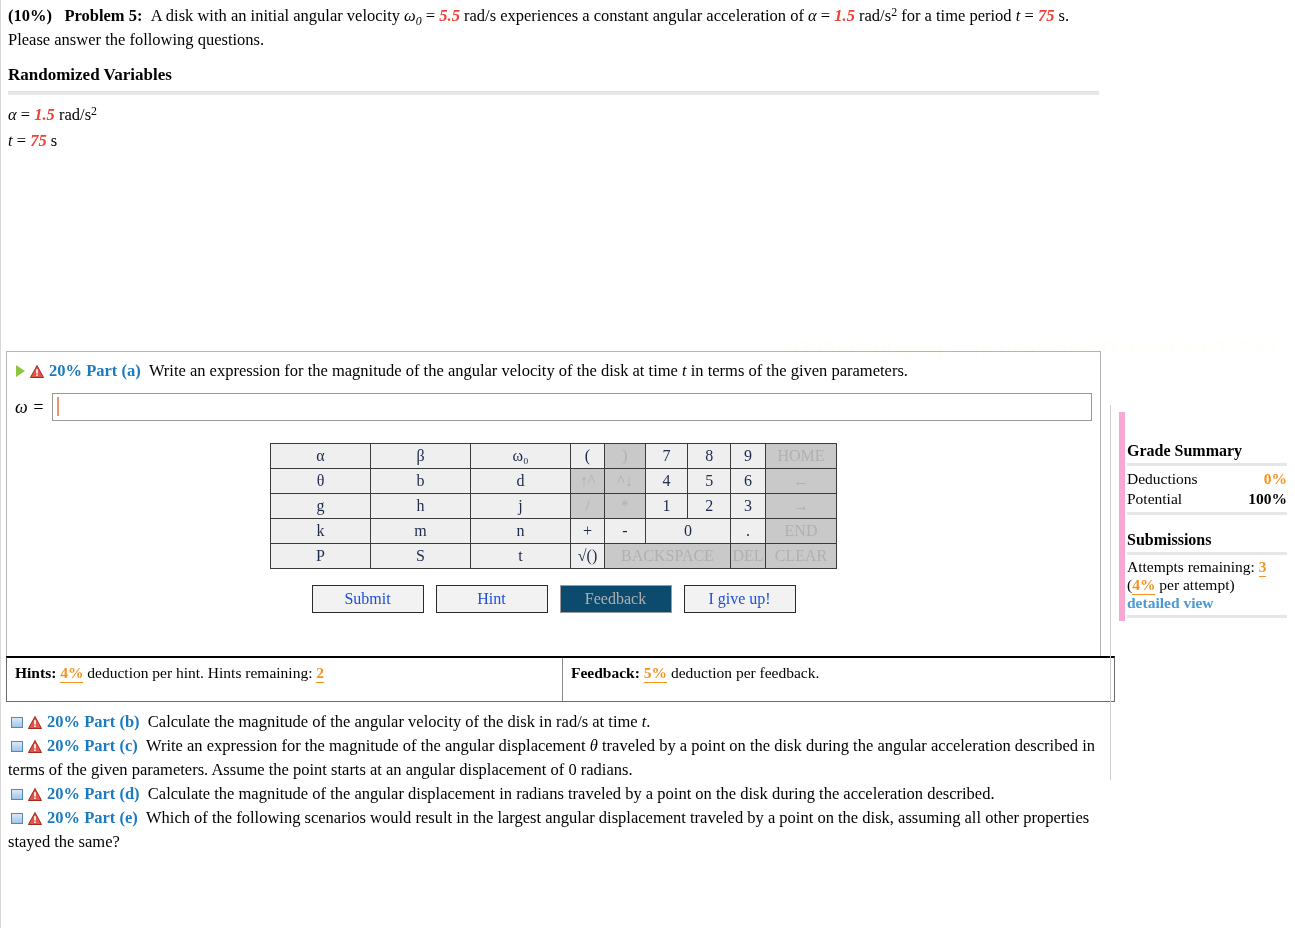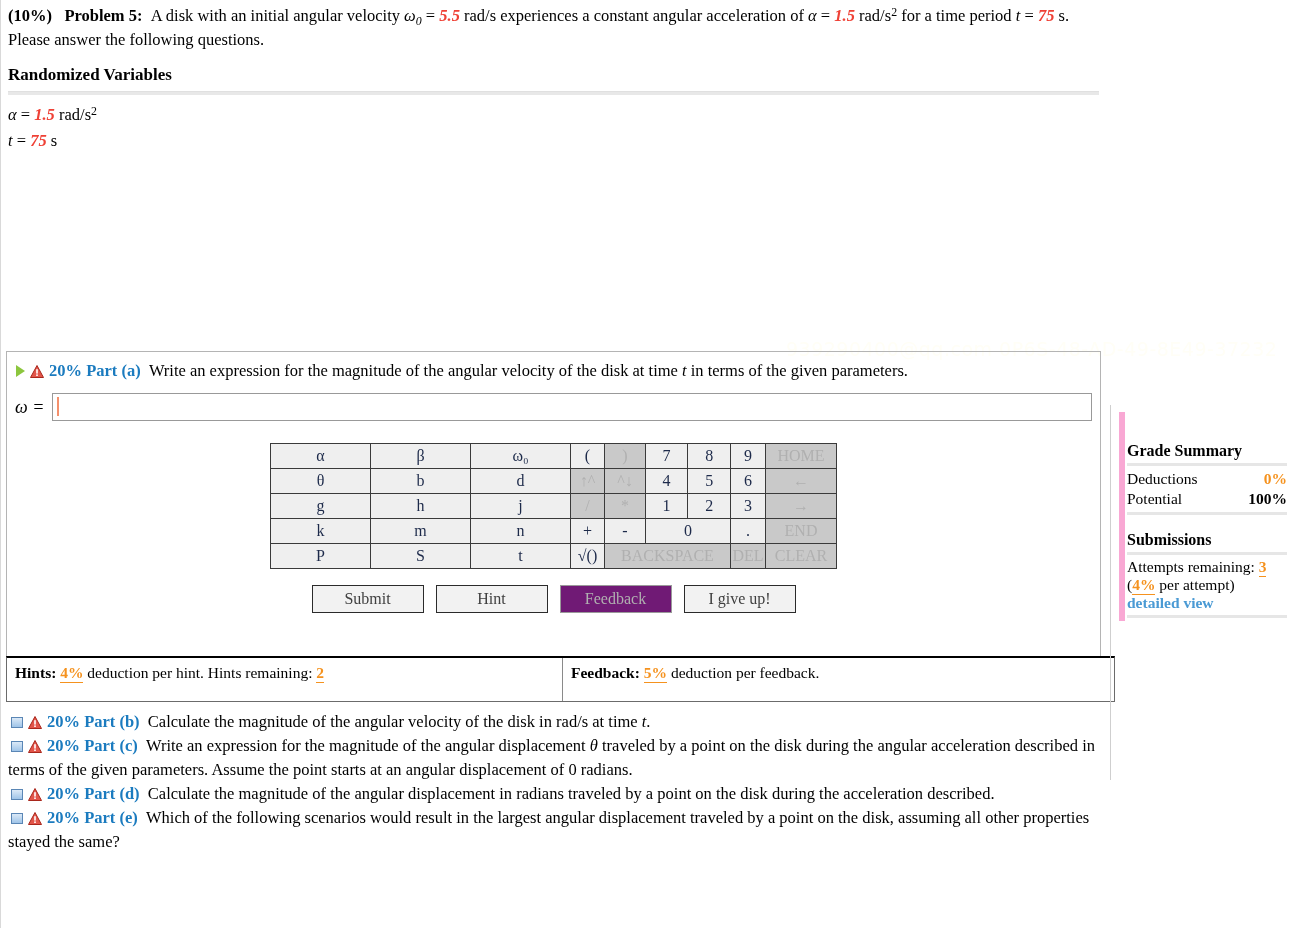--- a/index.html
+++ b/index.html
@@ -177,25 +177,25 @@
     gap: 12px;
     margin-top: 16px;
   }
   .btn {
     width: 112px;
     height: 28px;
     border: 1px solid #2b2b2b;
     background: #f2f2f2;
     font-family: "Liberation Serif", serif;
     font-size: 16px;
-    color: #404040;
+    color: #1d4ed8;
     cursor: pointer;
   }
   .btn.disabled {
-    background: #701a75;
+    background: #0c4a6e;
     color: #b0b0b0;
     border-color: #9a9a9a;
     cursor: default;
   }
 
   
   .hf-bar {
     margin: 0 6px;
     border: 1px solid #6b6b6b;
     border-top: 2px solid #000000;

